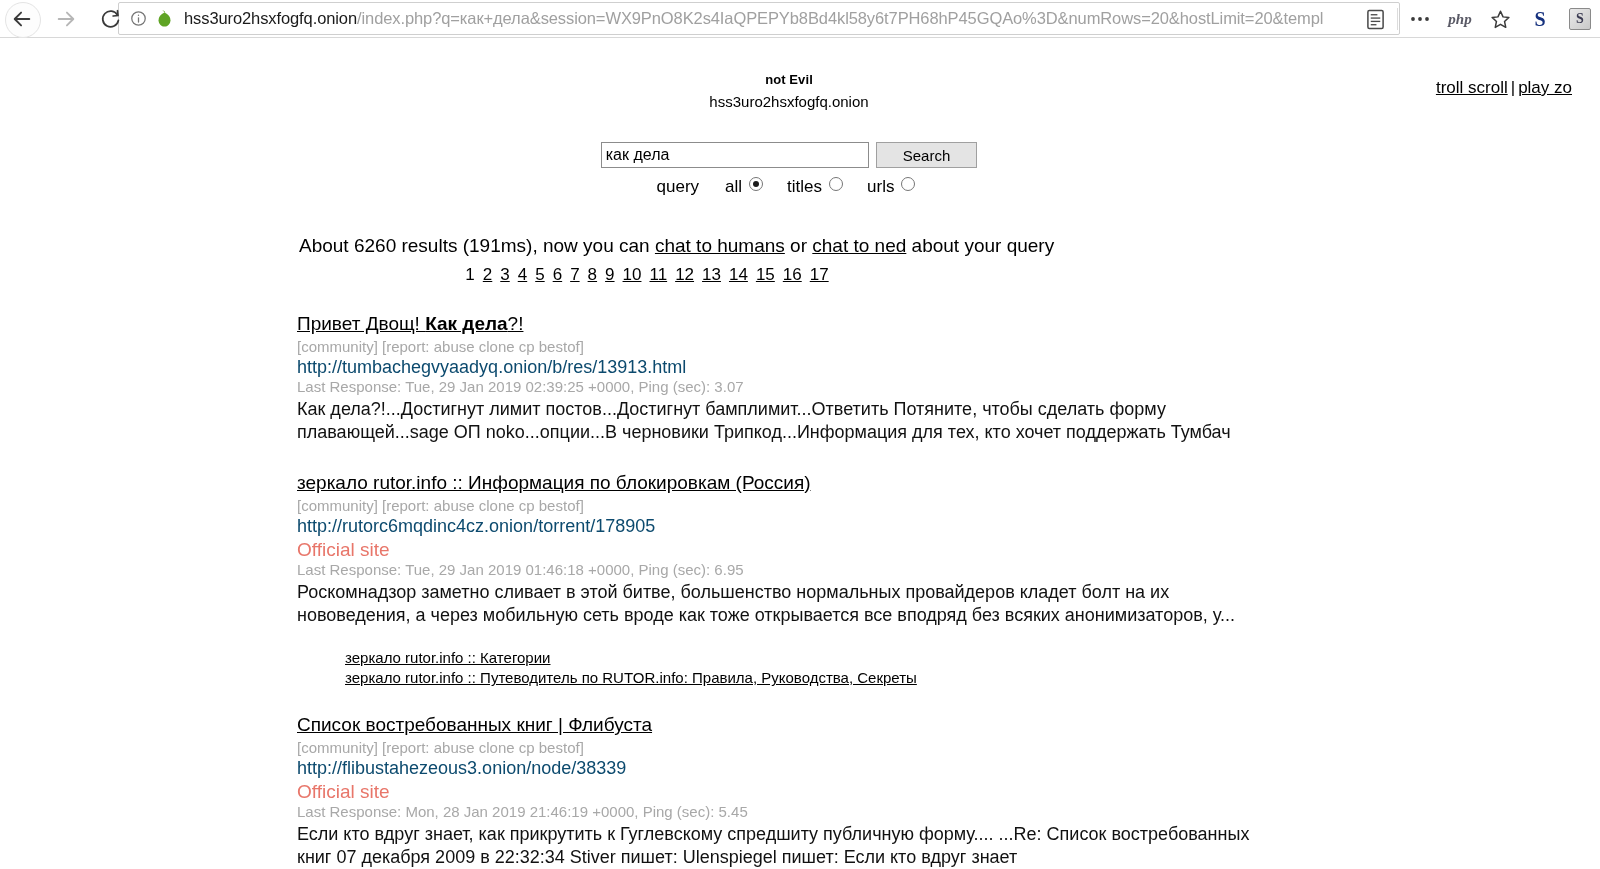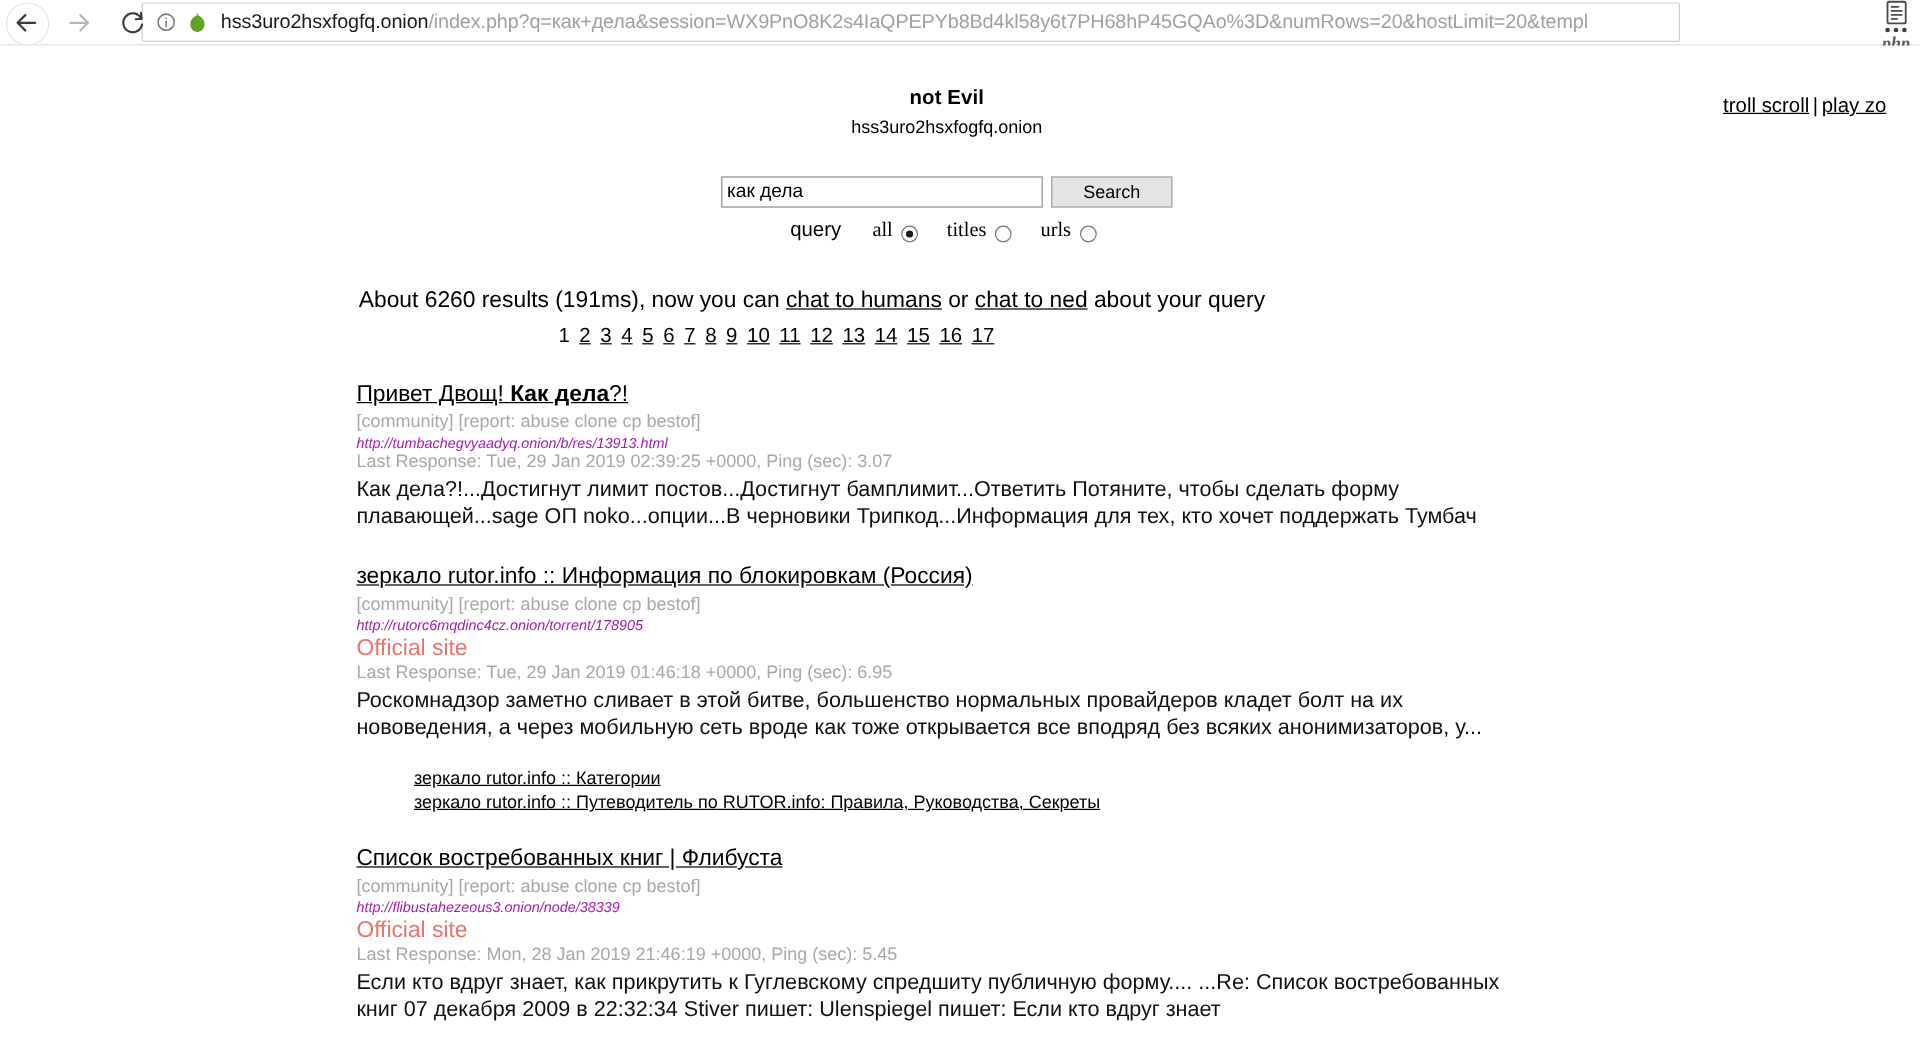--- a/index.html
+++ b/index.html
@@ -68,21 +68,20 @@
     font-family: "Liberation Sans", sans-serif;
   }
   .url-text .url-host { color: #1a1a1a; }
 
   .chrome-right {
     position: absolute;
     right: 0; top: 0;
     height: 38px;
     display: flex;
     align-items: center;
-    flex-direction: column;
   }
   .chrome-icon {
     width: 40px; height: 38px;
     display: flex; align-items: center; justify-content: center;
     cursor: pointer;
   }
   .chrome-sep {
     width: 1px; height: 22px; background: #dcdcdc; margin: 0 2px;
   }
   .php-label {
@@ -133,21 +132,21 @@
   }
   .toplinks a {
     color: #000;
     text-decoration: underline;
   }
   .toplinks .sep { padding: 0 3px; text-decoration: none; }
 
   .site-title {
     text-align: center;
     margin-top: 34px;
-    font-size: 17px;
+    font-size: 13px;
     font-weight: bold;
     color: #000;
     letter-spacing: 0.1px;
   }
   .site-sub {
     text-align: center;
     margin-top: 6px;
     font-size: 15px;
     color: #000;
   }
@@ -185,23 +184,22 @@
     margin-top: 9px;
     display: flex;
     justify-content: center;
     align-items: center;
     font-size: 17px;
     color: #000;
   }
   .query-row .qlabel { margin-right: 26px; }
   .query-opt {
     display: flex;
-    align-items: flex-end;
+    align-items: flex-start;
     margin-right: 6px;
-    font-family: Liberation Serif, serif;
   }
   .query-opt .otext { margin-right: 7px; }
   .radio {
     width: 14px; height: 14px;
     border-radius: 50%;
     border: 1px solid #767676;
     background: #fff;
     display: inline-block;
     position: relative;
     margin-right: 18px;
@@ -256,24 +254,23 @@
     display: inline-block;
     cursor: pointer;
   }
   .result-title b { font-weight: bold; }
   .result-tags {
     font-size: 15px;
     color: #a8a8a8;
     margin-top: 3px;
   }
   .result-url {
-    font-size: 12px;
-    color: #a21caf;
+    font-size: 18px;
+    color: #0c4a6e;
     margin-top: 2px;
-    font-style: italic;
   }
   .result-official {
     font-size: 19px;
     color: #e8766a;
     margin-top: 2px;
   }
   .result-meta {
     font-size: 15px;
     color: #a8a8a8;
     margin-top: 0;

